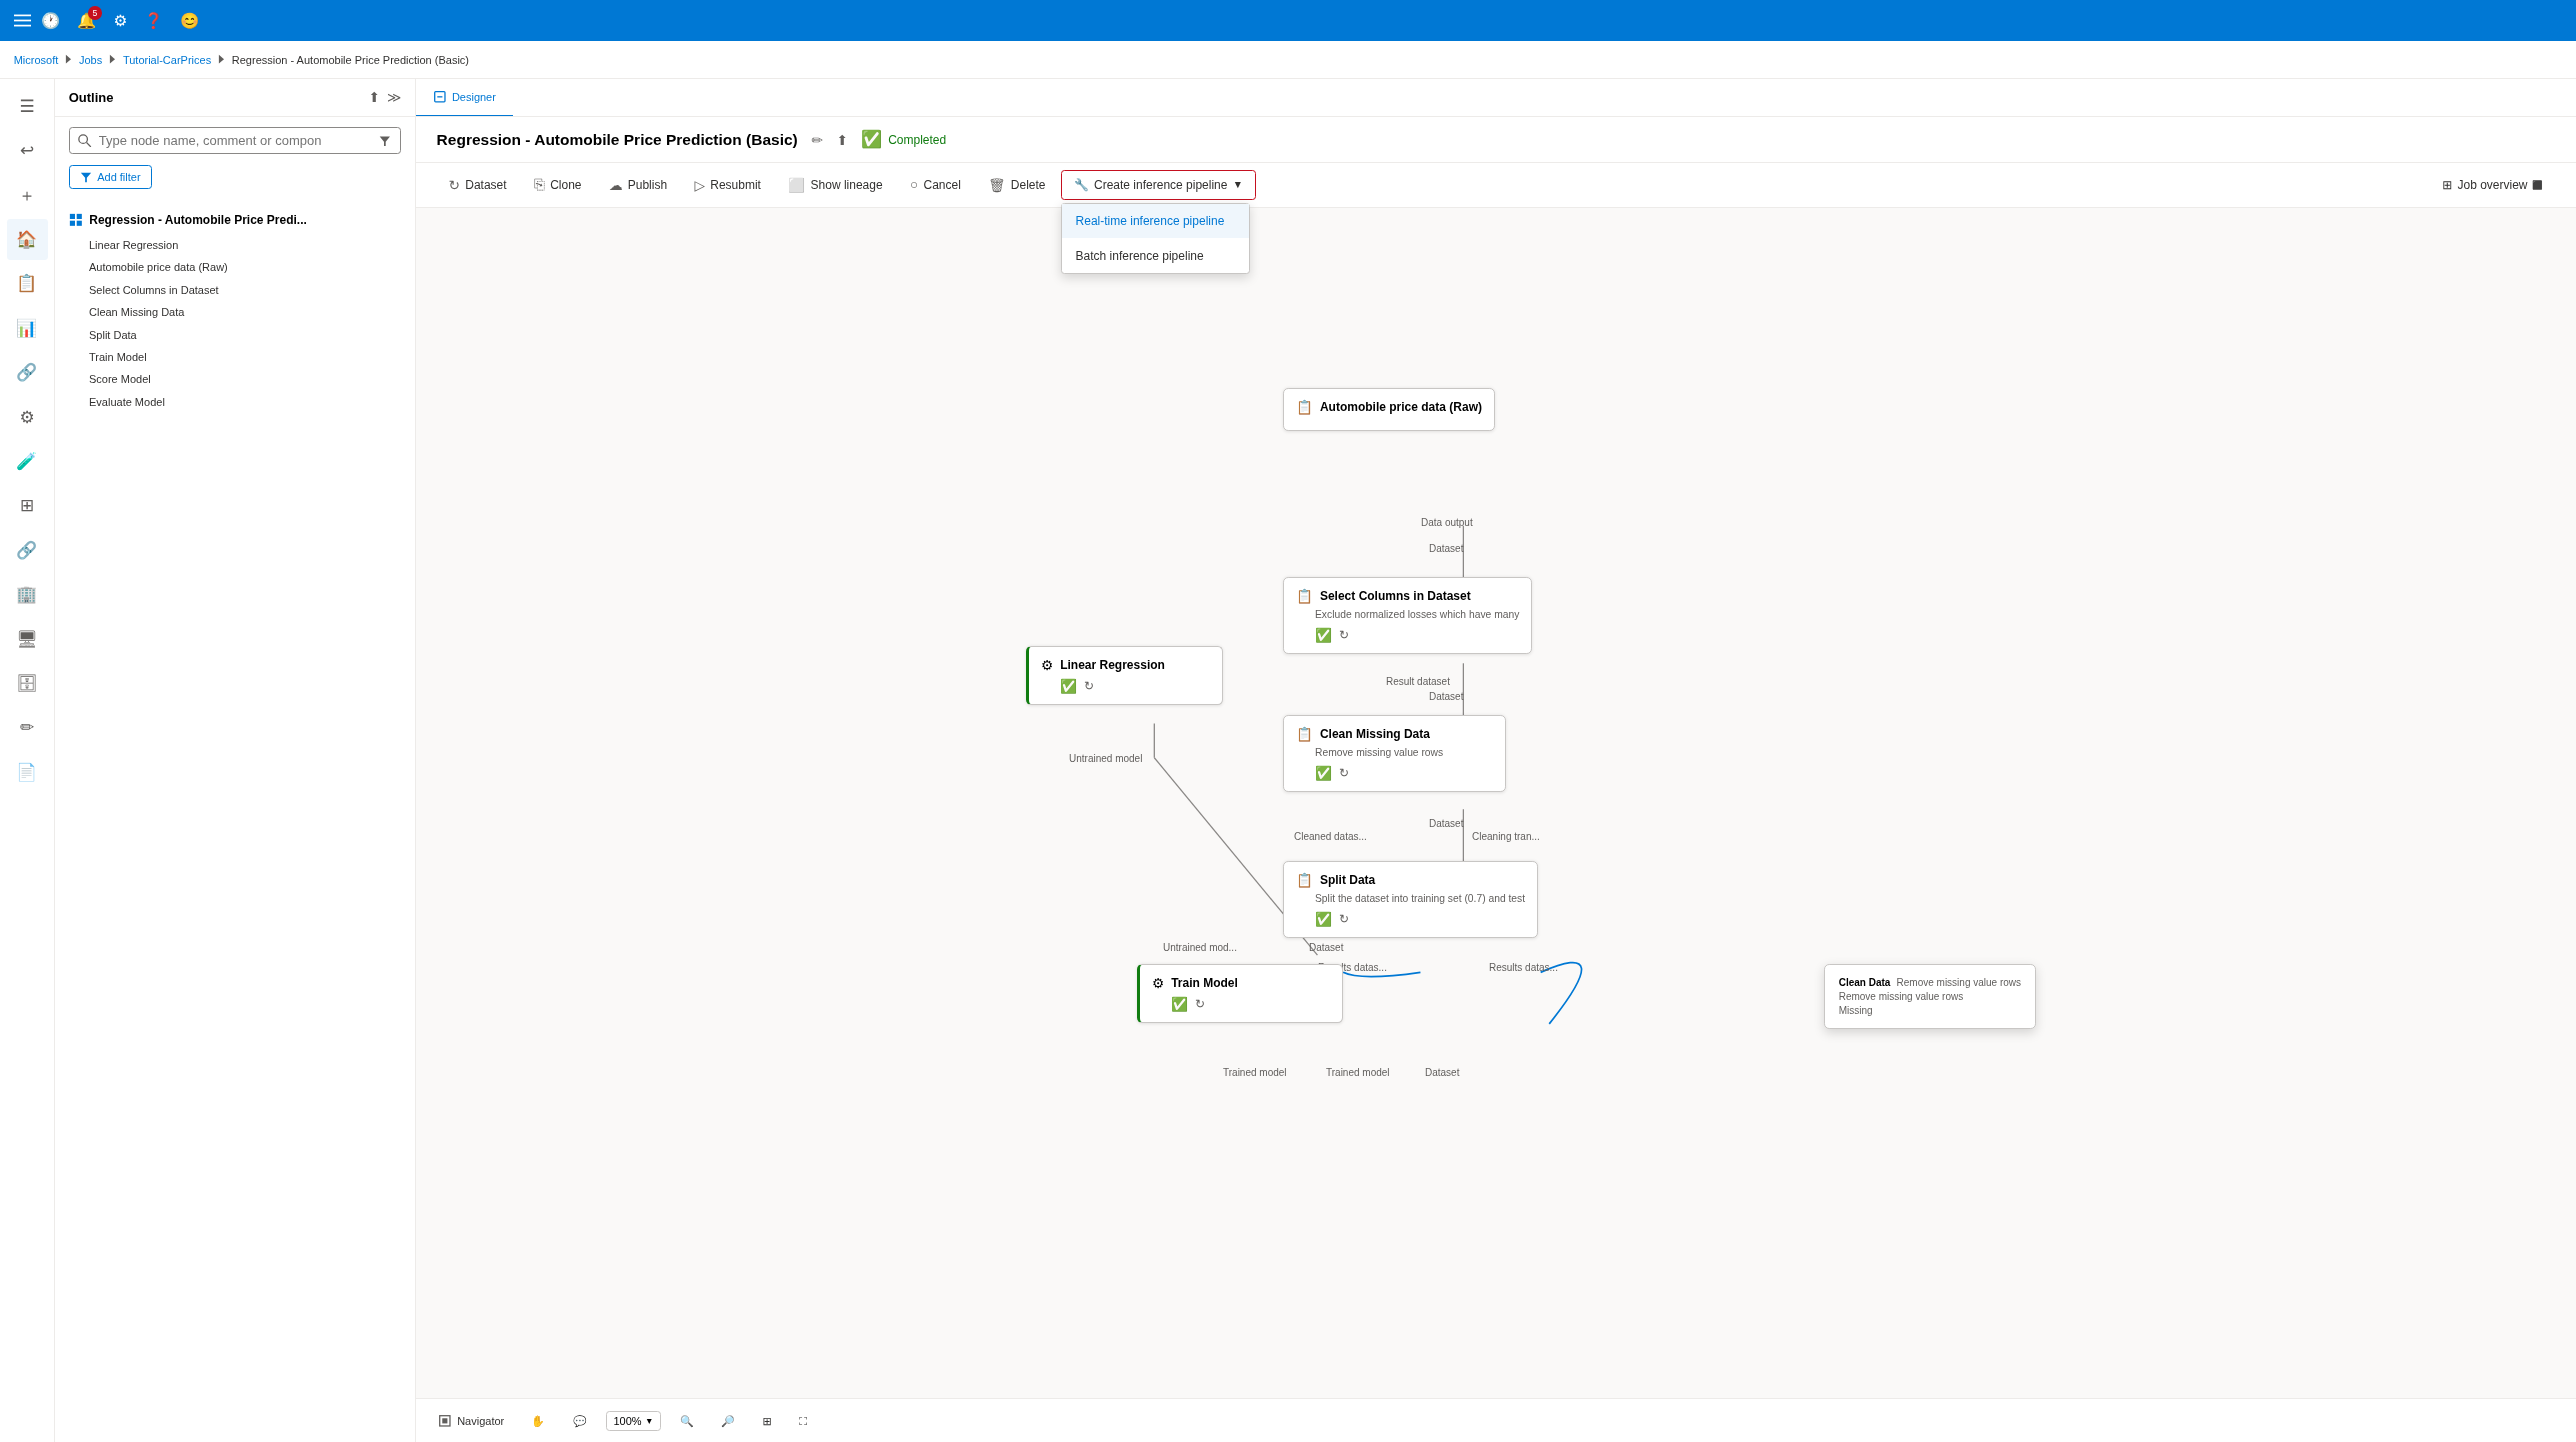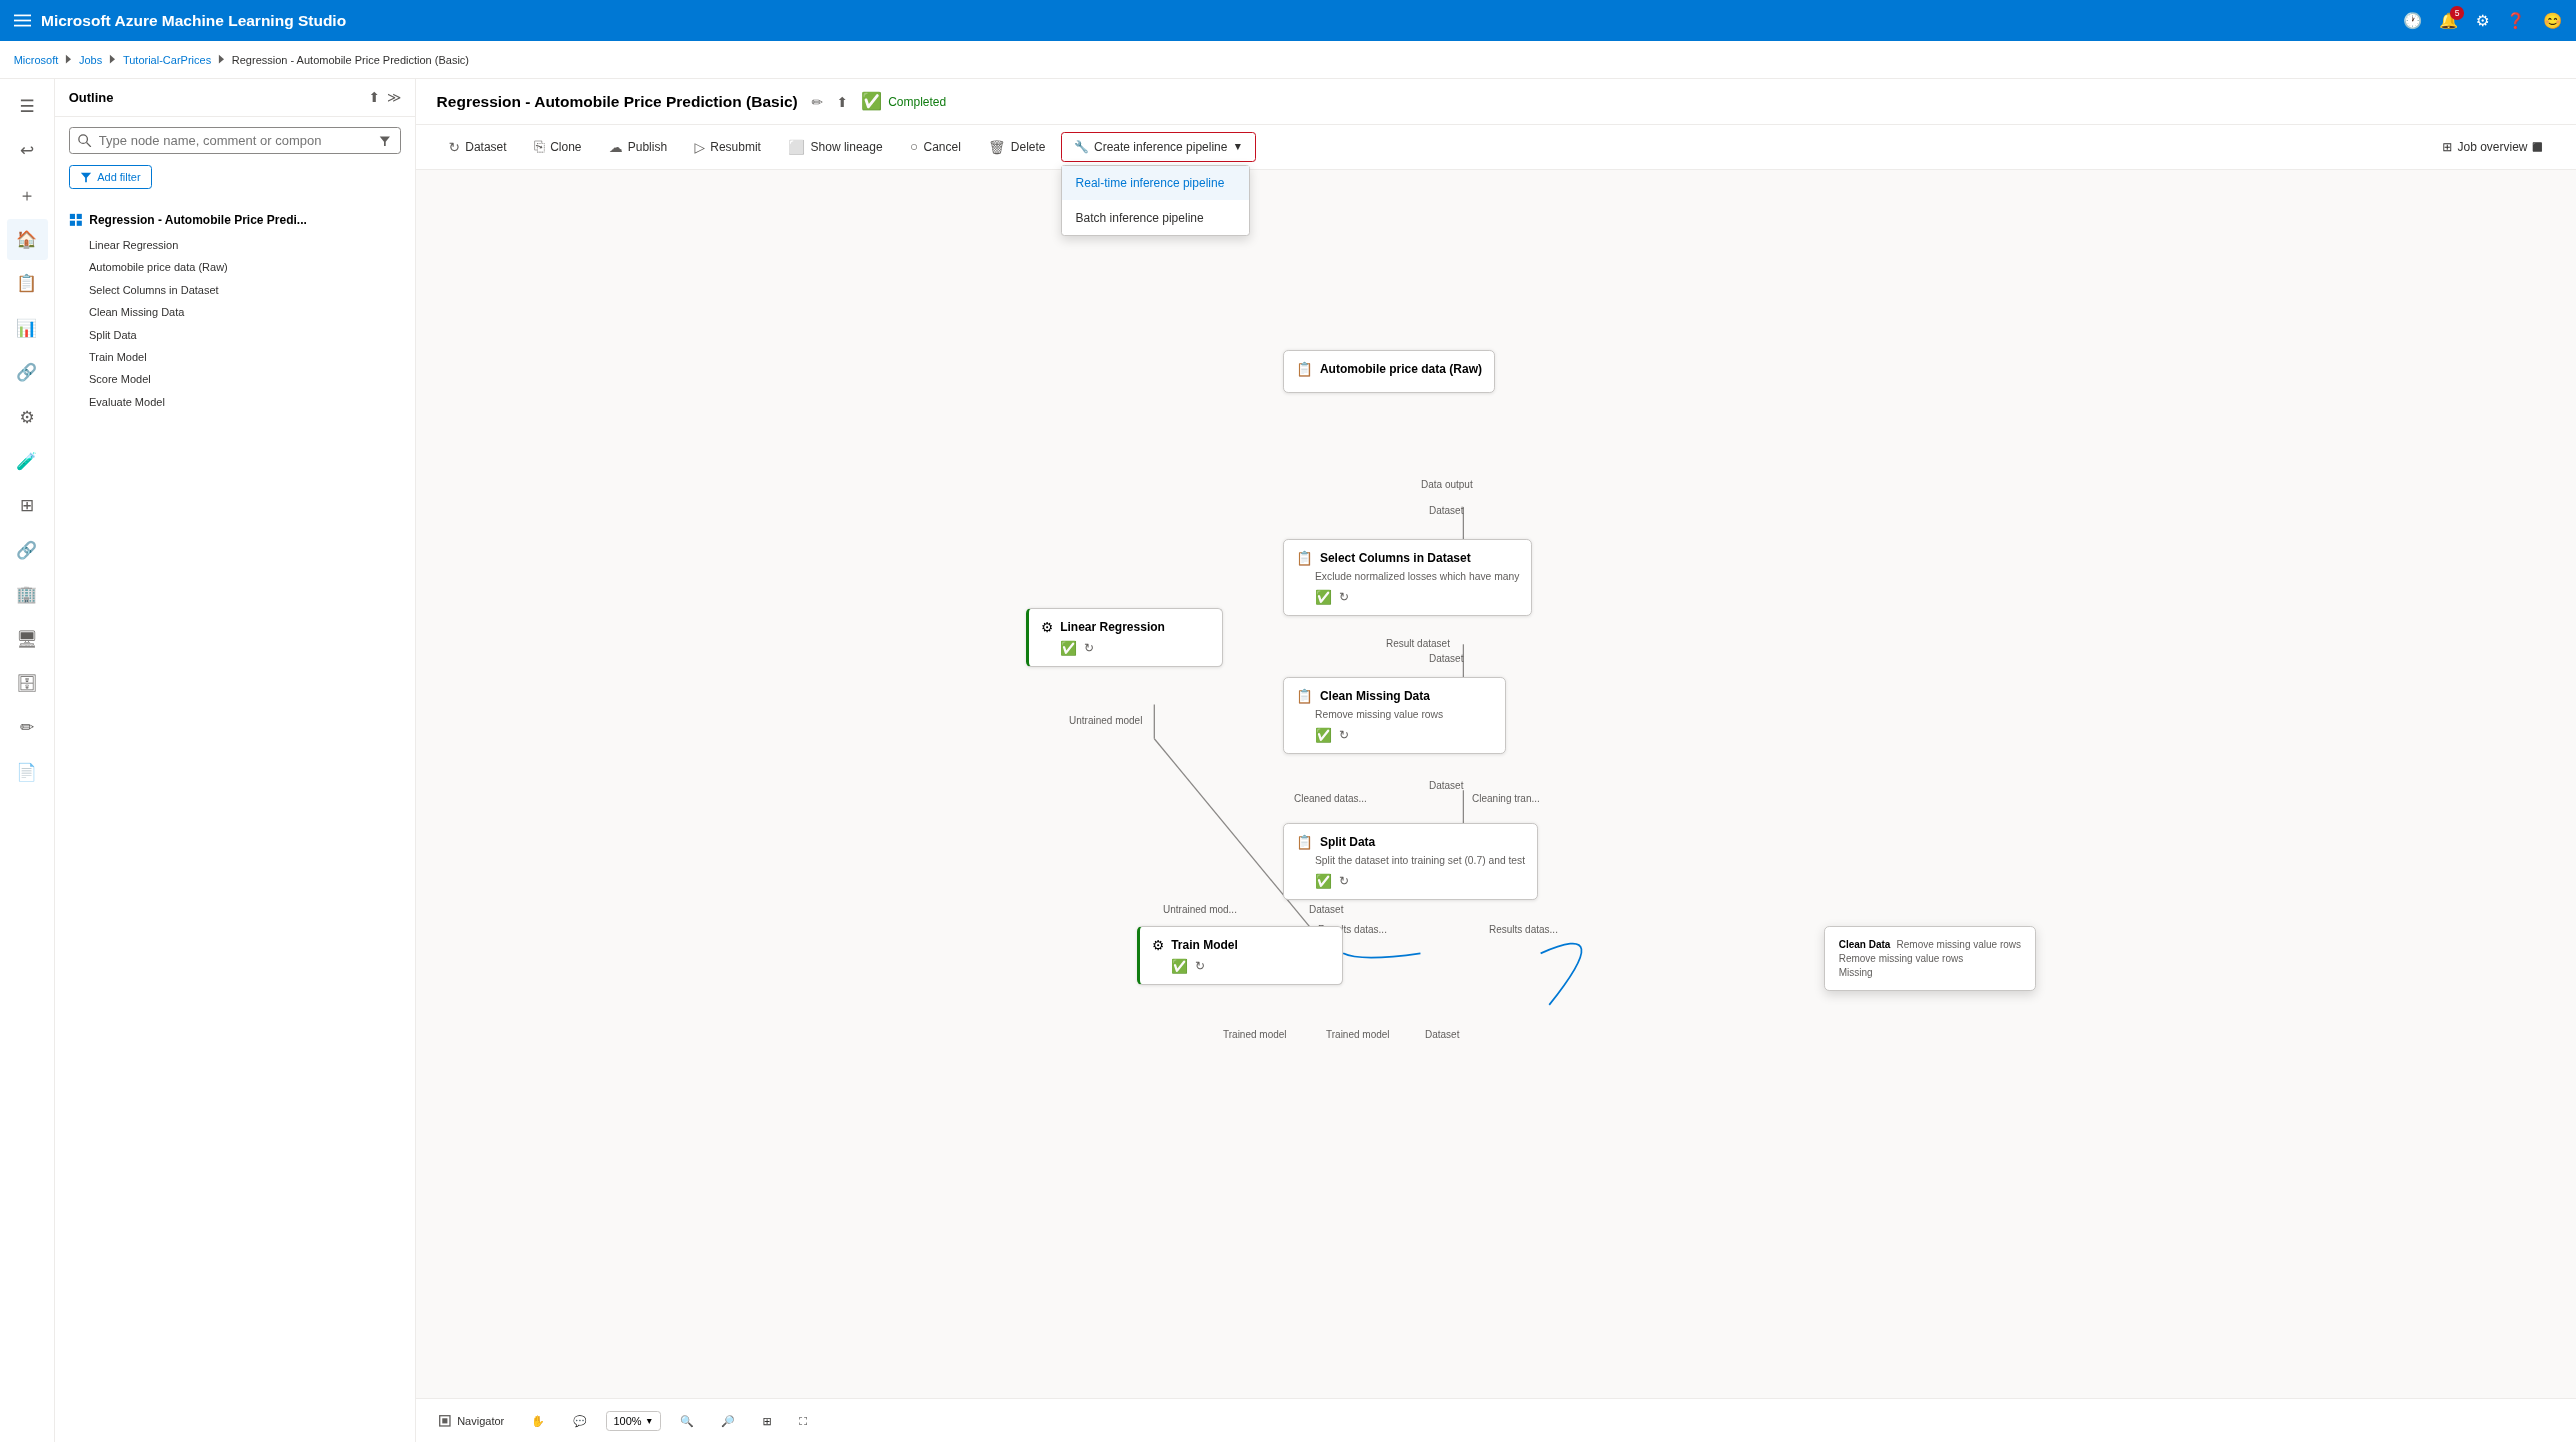--- a/index.html
+++ b/index.html
@@ -335,21 +335,20 @@
   </style>
 </head>
 <body>
 
 <div class="top-bar">
   <svg width="17" height="17" viewBox="0 0 20 20" fill="white">
     <rect y="3" width="20" height="2"></rect>
       <rect y="9" width="20" height="2"></rect>
       <rect y="15" width="20" height="2"></rect>
   </svg>
-  <span class="top-bar-title">Microsoft Azure Machine Learning Studio</span>
   <div class="top-bar-icons">
     <div class="top-bar-icon">🕐</div>
     <div class="top-bar-icon" style="position:relative">
       🔔
       <span class="notification-badge">5</span>
     </div>
     <div class="top-bar-icon">⚙</div>
     <div class="top-bar-icon">❓</div>
     <div class="top-bar-icon">😊</div>
   </div>
@@ -432,20 +431,29 @@
       <div class="tree-item">Clean Missing Data</div>
       <div class="tree-item">Split Data</div>
       <div class="tree-item">Train Model</div>
       <div class="tree-item">Score Model</div>
       <div class="tree-item">Evaluate Model</div>
     </div>
   </div>
 
   <div class="canvas-area">
 
+    <div class="canvas-tabs">
+      <div class="canvas-tab active">
+        <svg width="13.7" height="13.7" viewBox="0 0 16 16" fill="#0078d4">
+            <rect x="2" y="2" width="12" height="12" fill="none" stroke="#0078d4" stroke-width="1.5" rx="1"></rect>
+            <line x1="5" y1="8" x2="11" y2="8" stroke="#0078d4" stroke-width="1.5"></line>
+          </svg>
+        <span>Designer</span>
+      </div>
+    </div>
 
     <div class="pipeline-header">
       <span class="pipeline-title">Regression - Automobile Price Prediction (Basic)</span>
       <span class="pipeline-title-icon">✏</span>
       <span class="pipeline-title-icon">⬆</span>
       <div class="completed-badge">
         <span class="completed-check">✅</span>
         <span>Completed</span>
       </div>
     </div>

